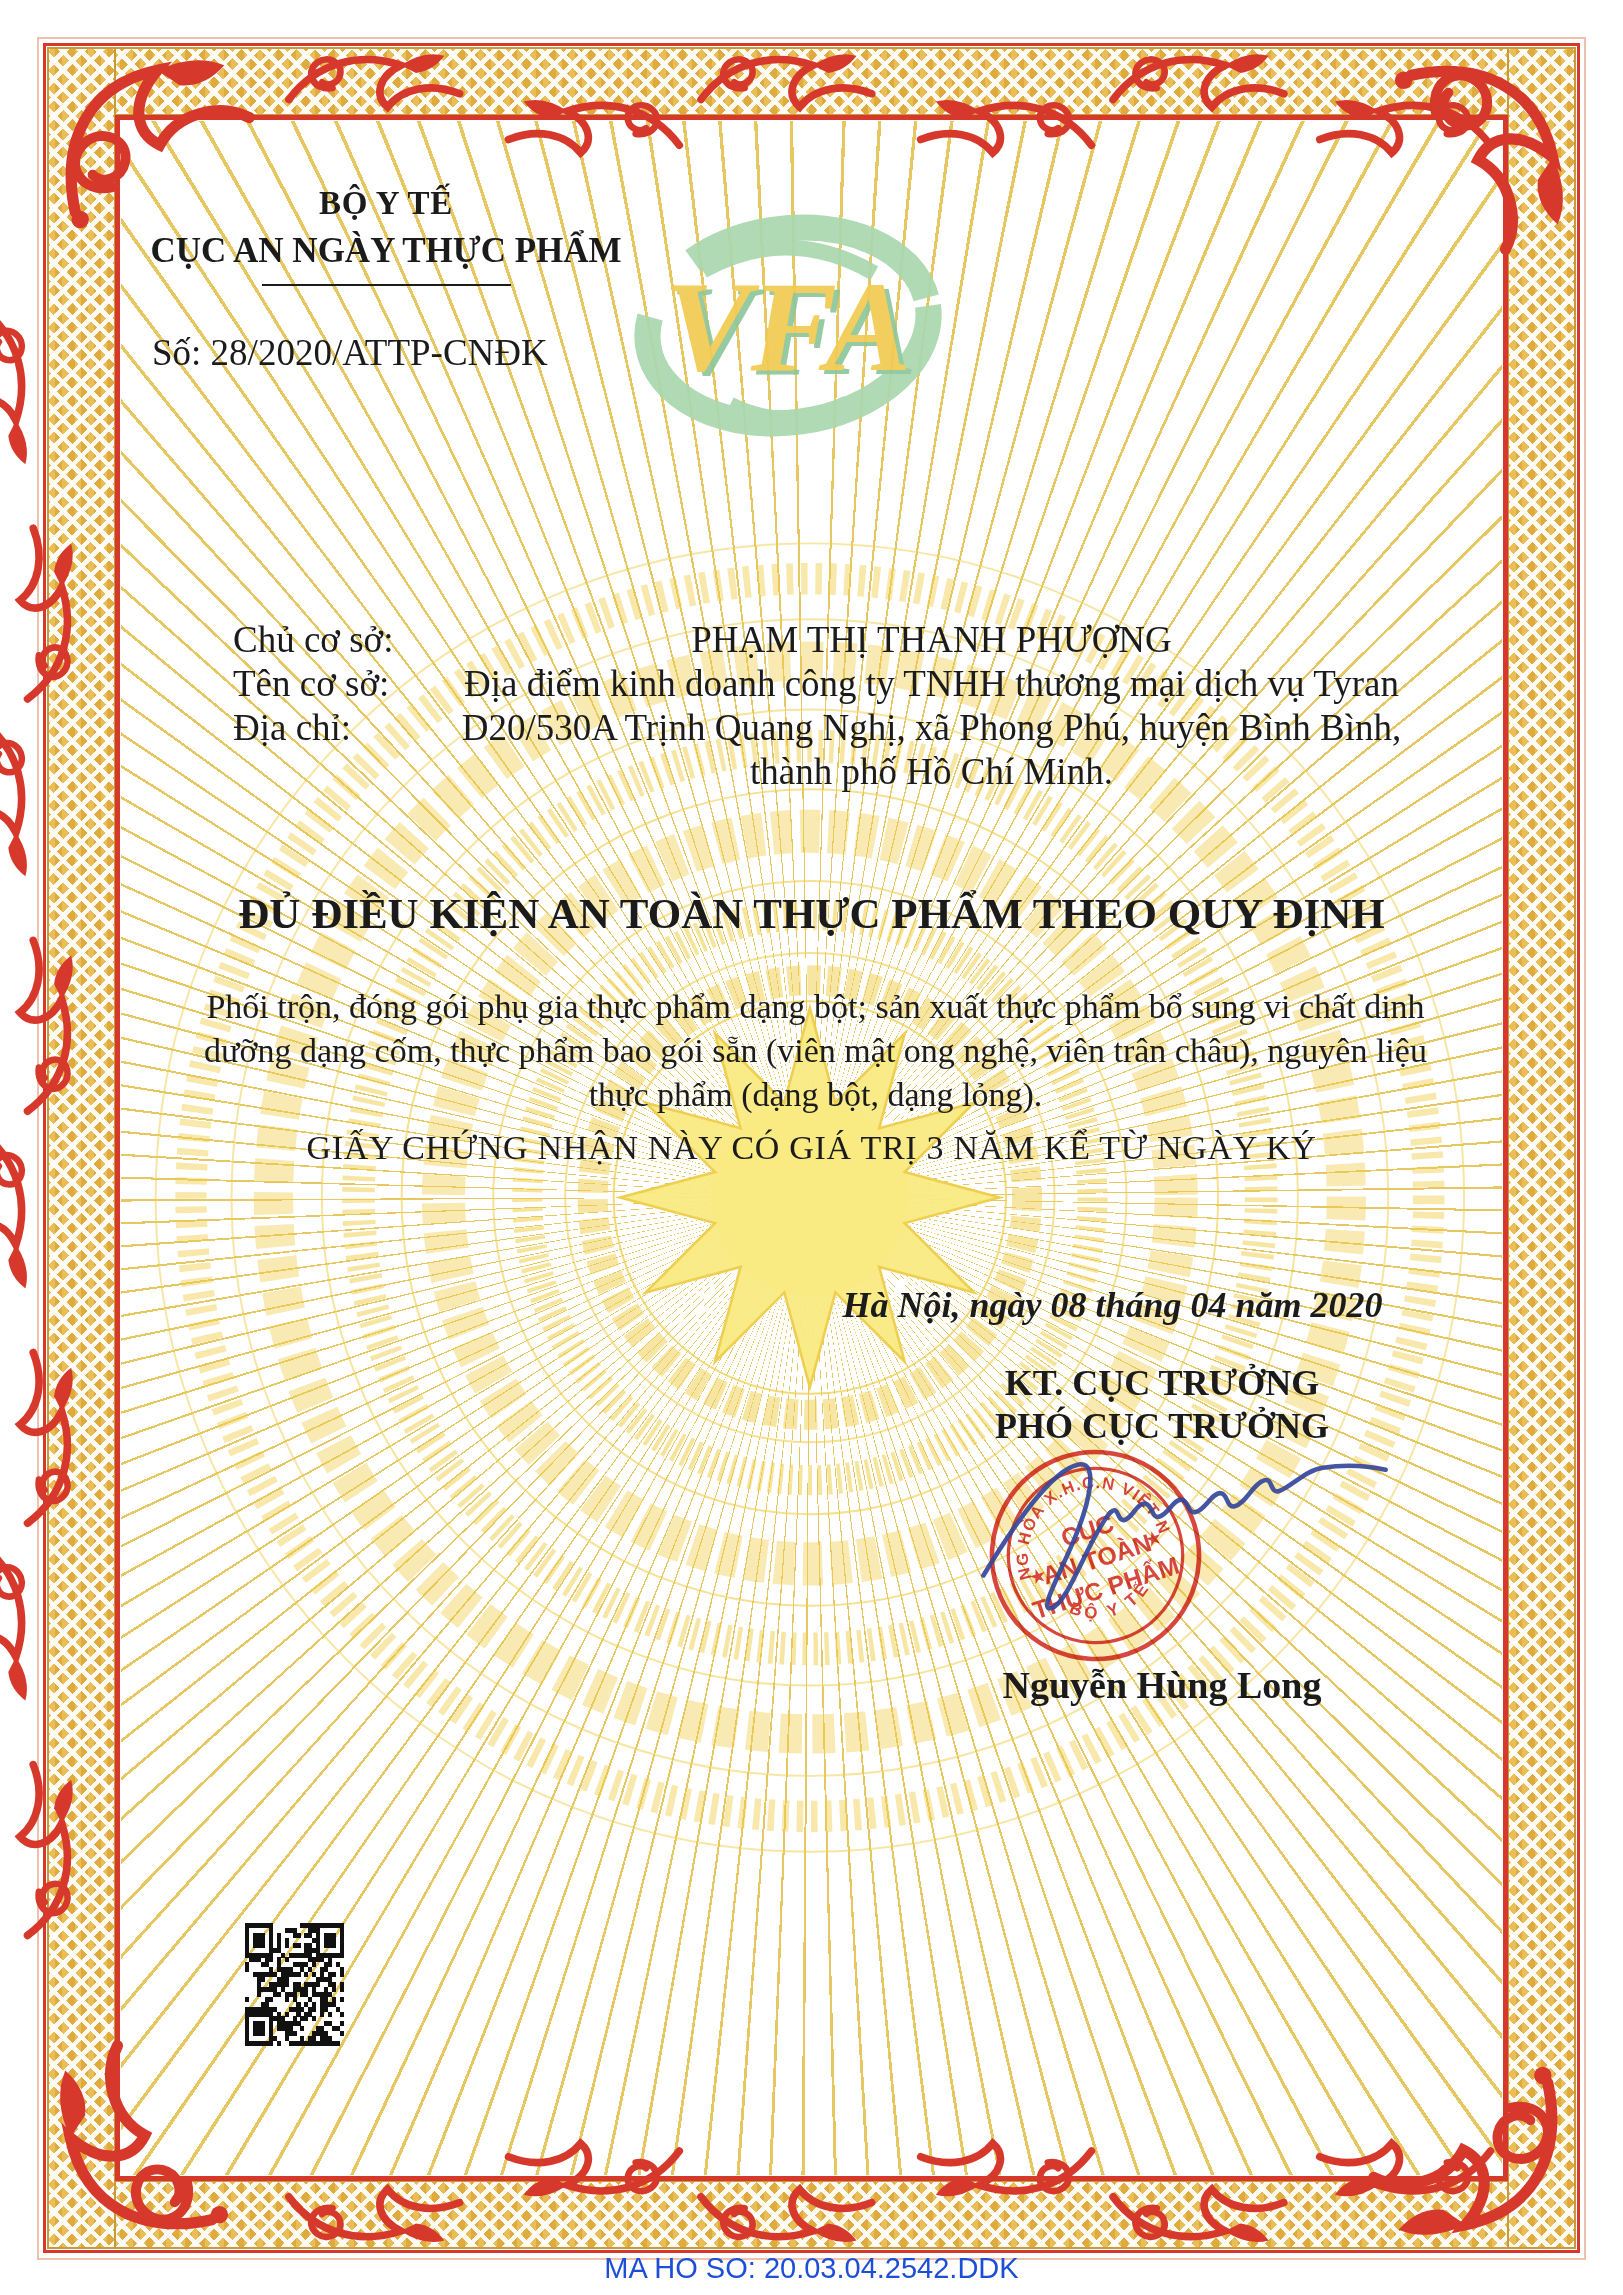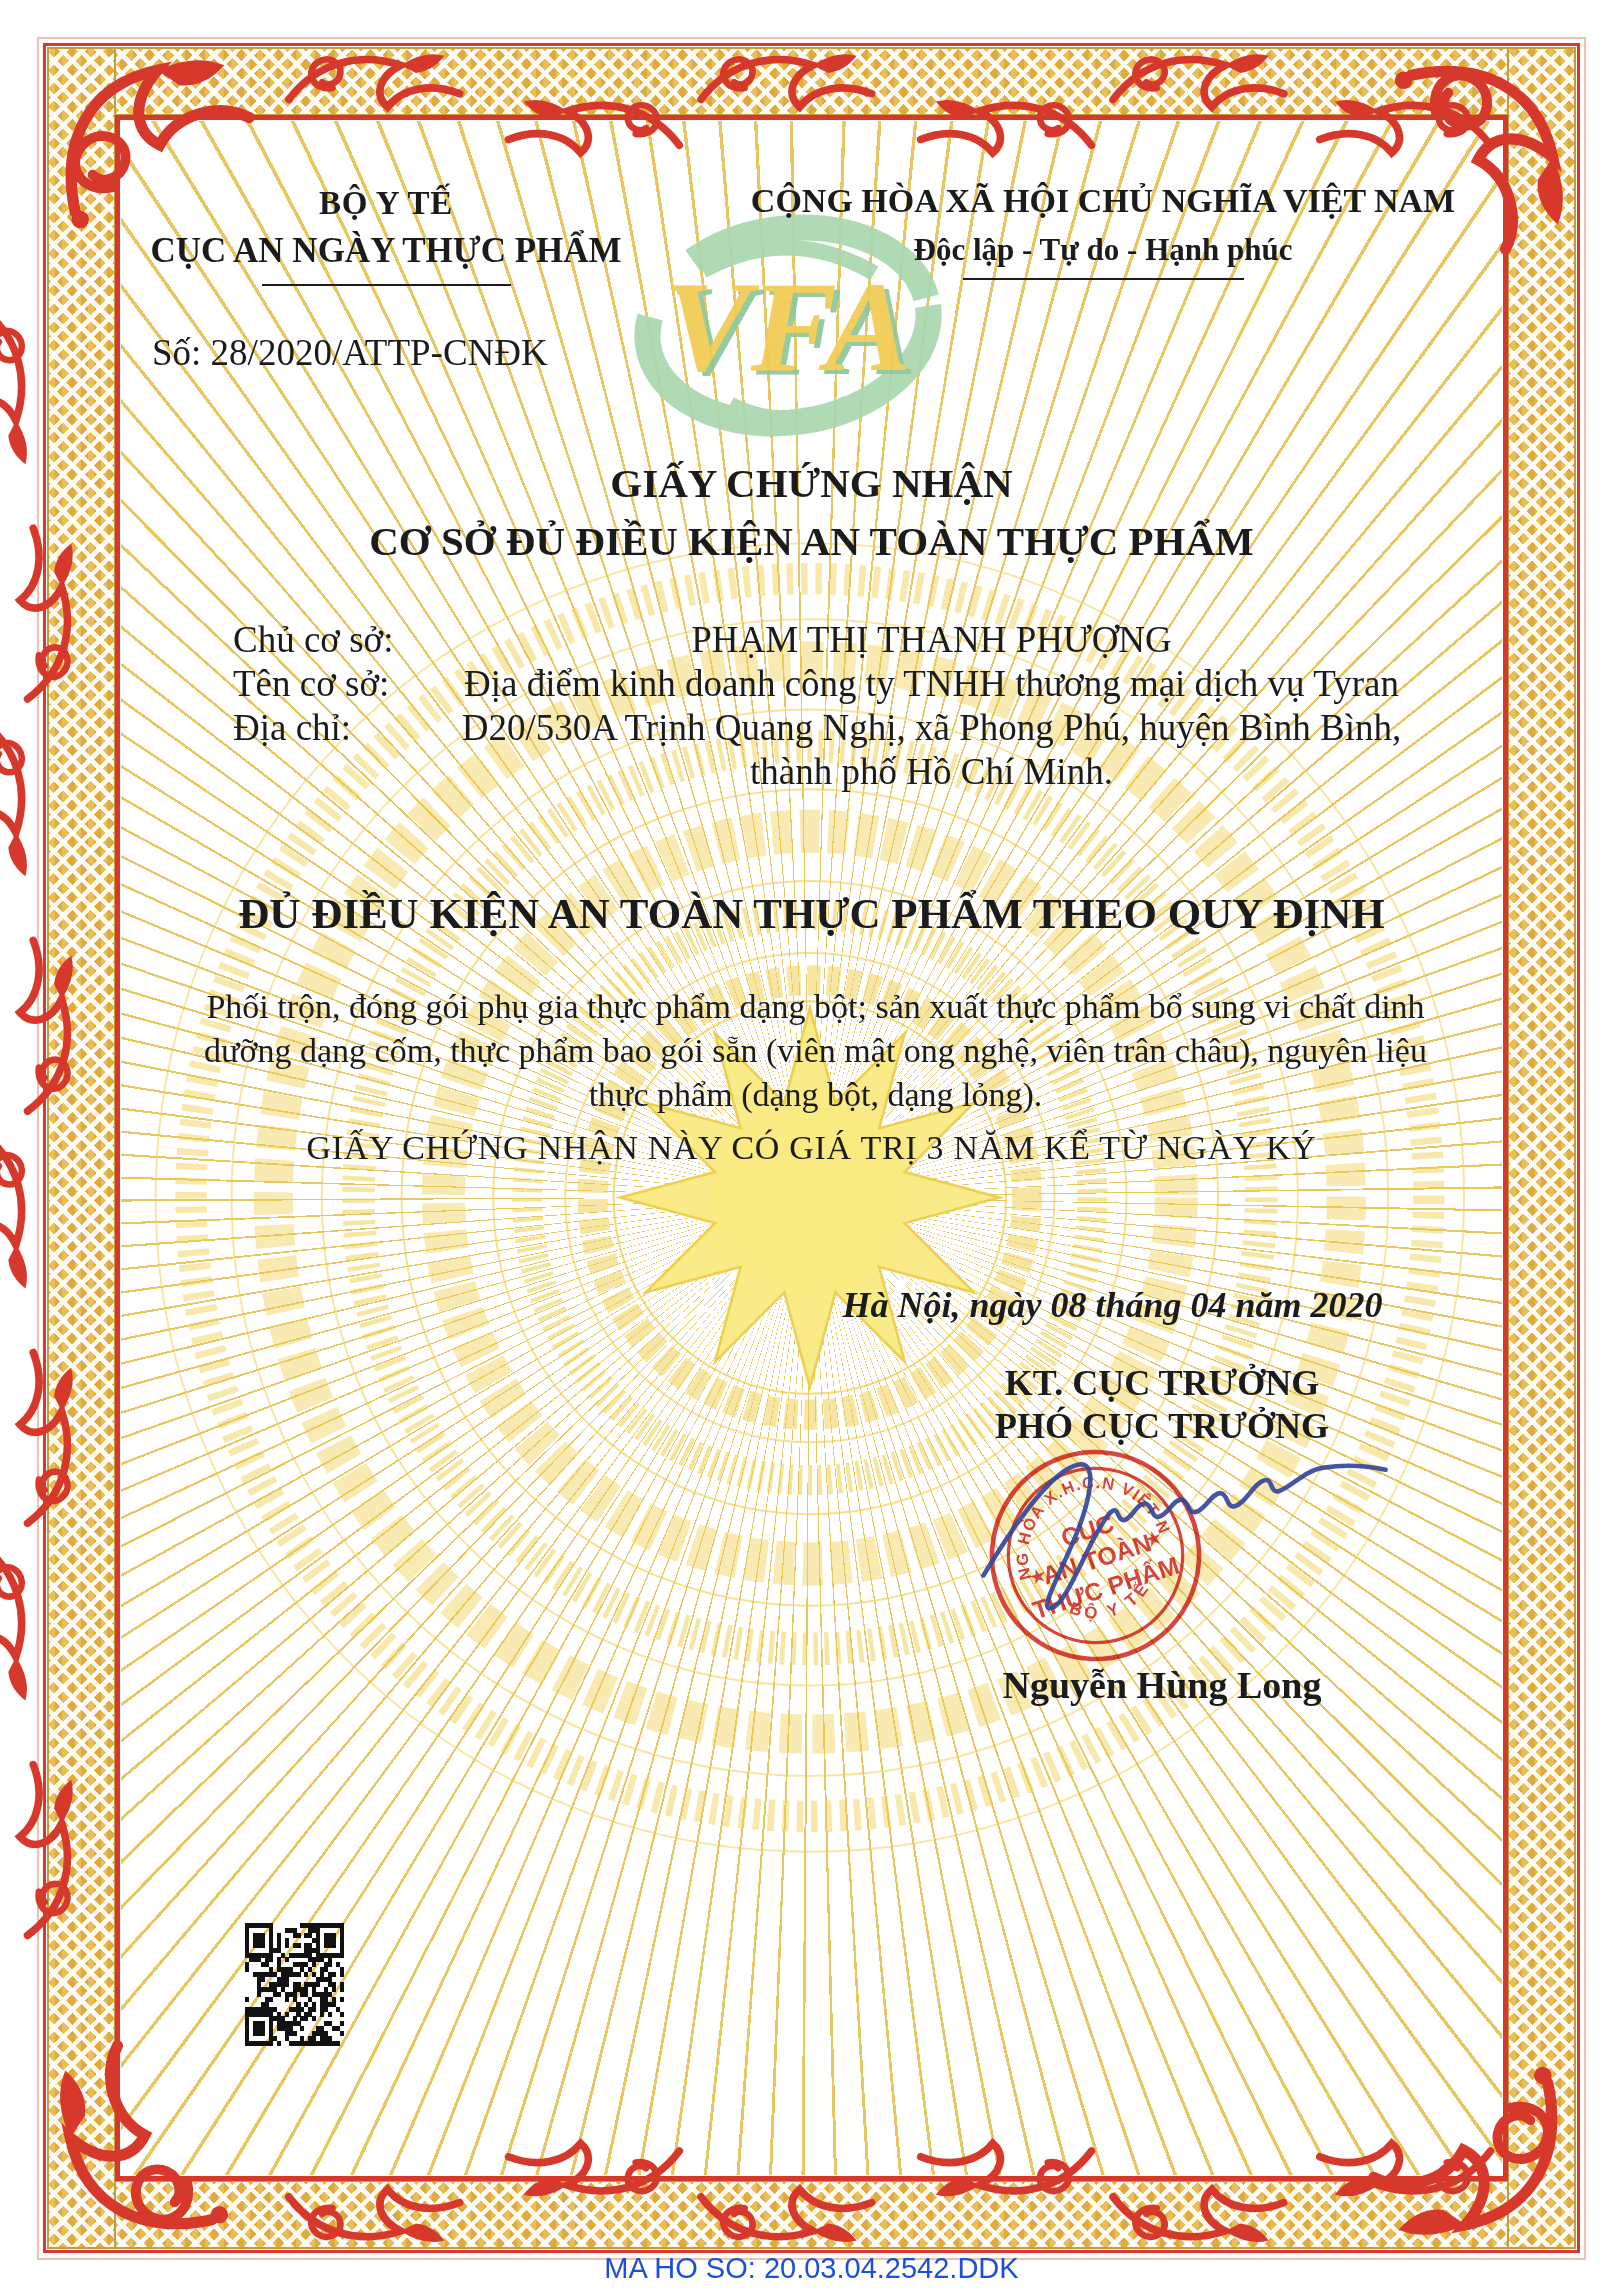--- a/index.html
+++ b/index.html
@@ -149,30 +149,21 @@
     <text x="240" y="240" text-anchor="middle" font-family="Liberation Serif, DejaVu Serif, serif" font-size="198" font-weight="bold" font-style="italic" fill="#f2cb52">VFA</text>
   </svg>
 
   <div class="abs hdr-left center z2">
     <div class="hdr-ministry">BỘ Y TẾ</div>
     <div class="hdr-dept">CỤC AN NGÀY THỰC PHẨM</div>
     <div class="rule rule-left"></div>
   </div>
   <div class="abs so-number z2">Số: 28/2020/ATTP-CNĐK</div>
 
-  <div class="abs hdr-right center z2">
-    <div class="motto1">CỘNG HÒA XÃ HỘI CHỦ NGHĨA VIỆT NAM</div>
-    <div class="motto2">Độc lập - Tự do - Hạnh phúc</div>
-    <div class="rule rule-right"></div>
-  </div>
-
-  <div class="abs title center z2">
-    <div>GIẤY CHỨNG NHẬN</div>
-    <div>CƠ SỞ ĐỦ ĐIỀU KIỆN AN TOÀN THỰC PHẨM</div>
-  </div>
+
 
   <div class="abs fields z2">
     <div class="field-row">
       <div class="field-label">Chủ cơ sở:</div>
       <div class="field-value">PHẠM THỊ THANH PHƯỢNG</div>
     </div>
     <div class="field-row">
       <div class="field-label">Tên cơ sở:</div>
       <div class="field-value">Địa điểm kinh doanh công ty TNHH thương mại dịch vụ Tyran</div>
     </div>

